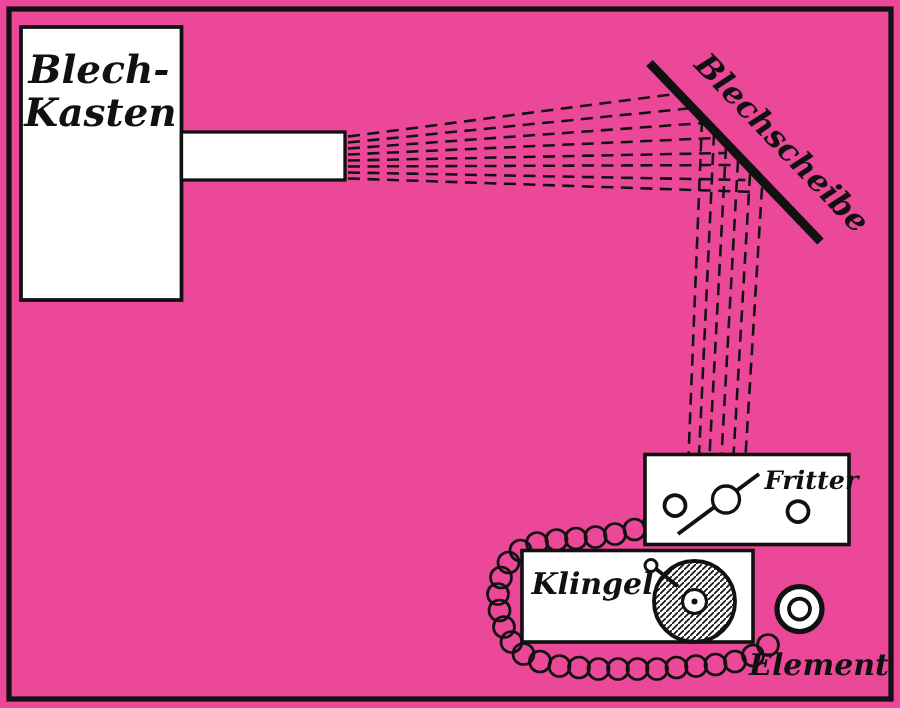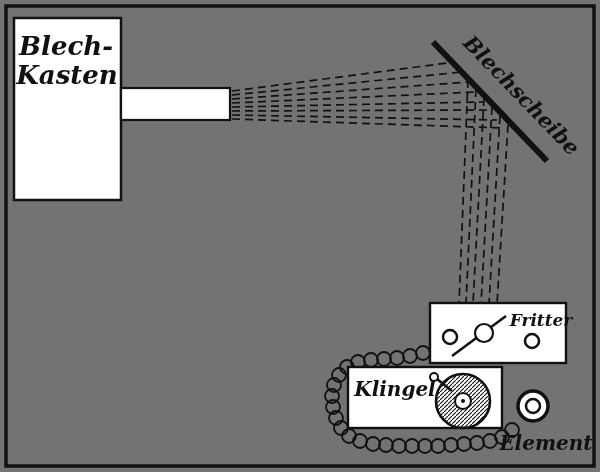--- a/index.html
+++ b/index.html
@@ -5,21 +5,21 @@
   html, body {
     margin: 0;
     padding: 0;
     background: #ffffff;
     font-family: "DejaVu Serif", serif;
   }
   .page {
     width: 600px;
     height: 472px;
     position: relative;
-    background: #737373;
+    background: #ec4899;
     overflow: hidden;
   }
   svg { display: block; }
   .ink-line   { stroke: #111111; fill: none; }
   .ink-fill   { fill: #111111; }
   .paper-fill { fill: #ffffff; }
   .hand-label {
     font-family: "DejaVu Serif", serif;
     font-style: italic;
     font-weight: bold;

